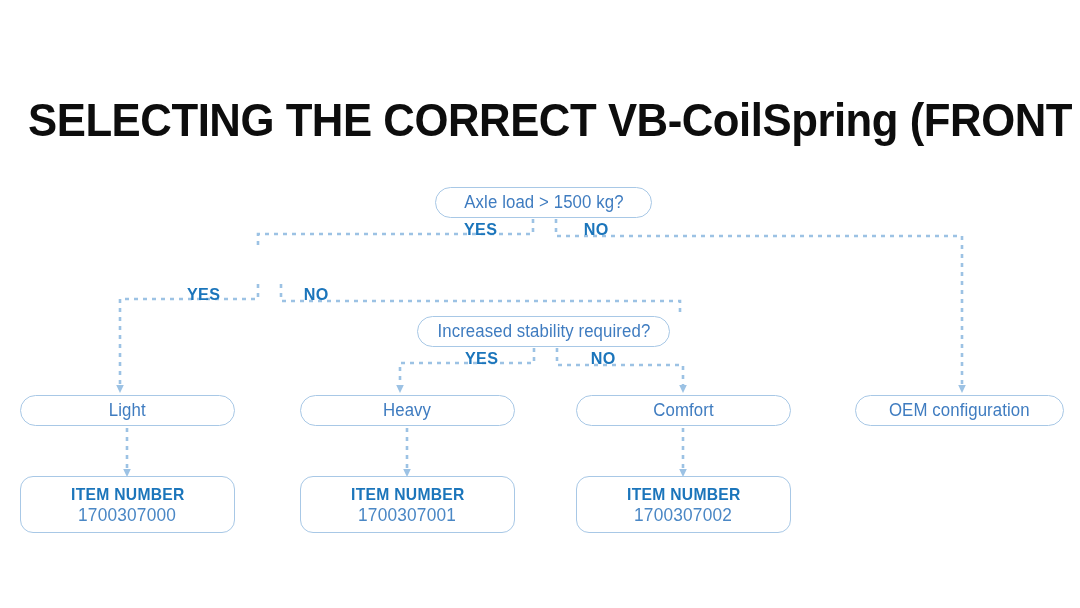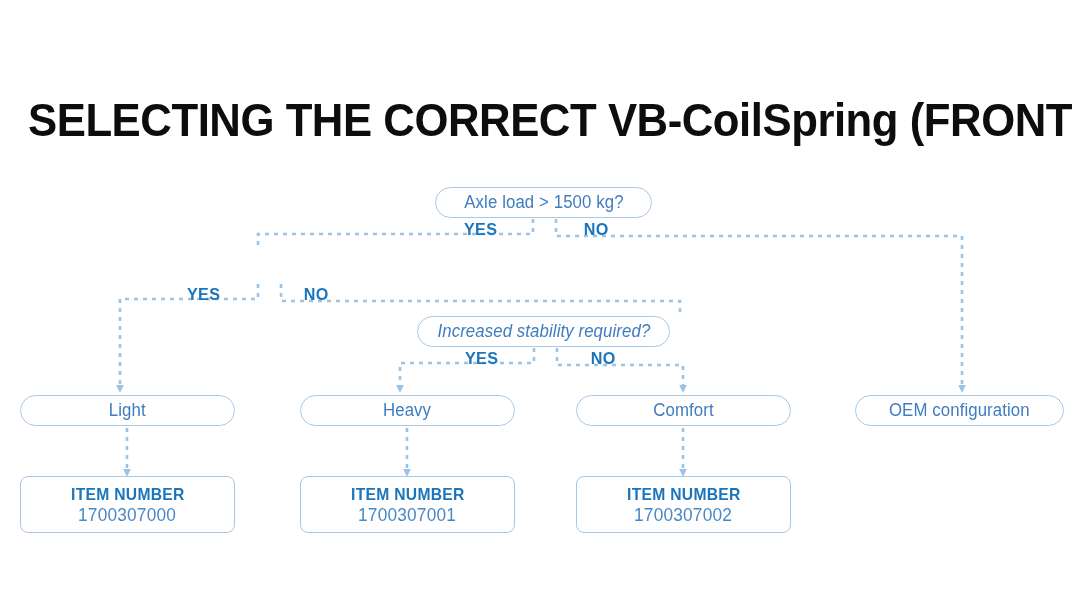--- a/index.html
+++ b/index.html
@@ -71,21 +71,21 @@
   }
 
   .decision { height: 31px; }
   .result   { height: 31px; }
 
   
   .item-box {
     position: absolute;
     box-sizing: border-box;
     border: 1.6px solid #a8c8e6;
-    border-radius: 8px;
+    border-radius: 13px;
     background: #ffffff;
     display: flex;
     flex-direction: column;
     align-items: center;
     justify-content: center;
     padding-top: 2px;
   }
   .item-heading {
     color: #1b75bb;
     font-family: "Liberation Sans Narrow", "Liberation Sans", sans-serif;
@@ -156,21 +156,21 @@
 
   <div class="pill decision" style="left:435px; top:187px; width:217px;">
     <span class="pill-label">Axle load &gt; 1500 kg?</span>
   </div>
   <span class="branch-label" style="left:463px; top:220px;">YES</span>
   <span class="branch-label" style="left:583px; top:220px;">NO</span>
 
   <span class="branch-label" style="left:186px; top:285px;">YES</span>
   <span class="branch-label" style="left:303px; top:285px;">NO</span>
 
-  <div class="pill decision" style="left:417px; top:316px; width:253px;font-style:italic;">
+  <div class="pill decision" style="left:417px; top:316px; width:253px;">
     <span class="pill-label">Increased stability required?</span>
   </div>
   <span class="branch-label" style="left:464px; top:349px;">YES</span>
   <span class="branch-label" style="left:590px; top:349px;">NO</span>
 
   <div class="pill result" style="left:300px; top:395px; width:215px;">
     <span class="pill-label">Heavy</span>
   </div>
 
   <div class="pill result" style="left:20px; top:395px; width:215px;">

